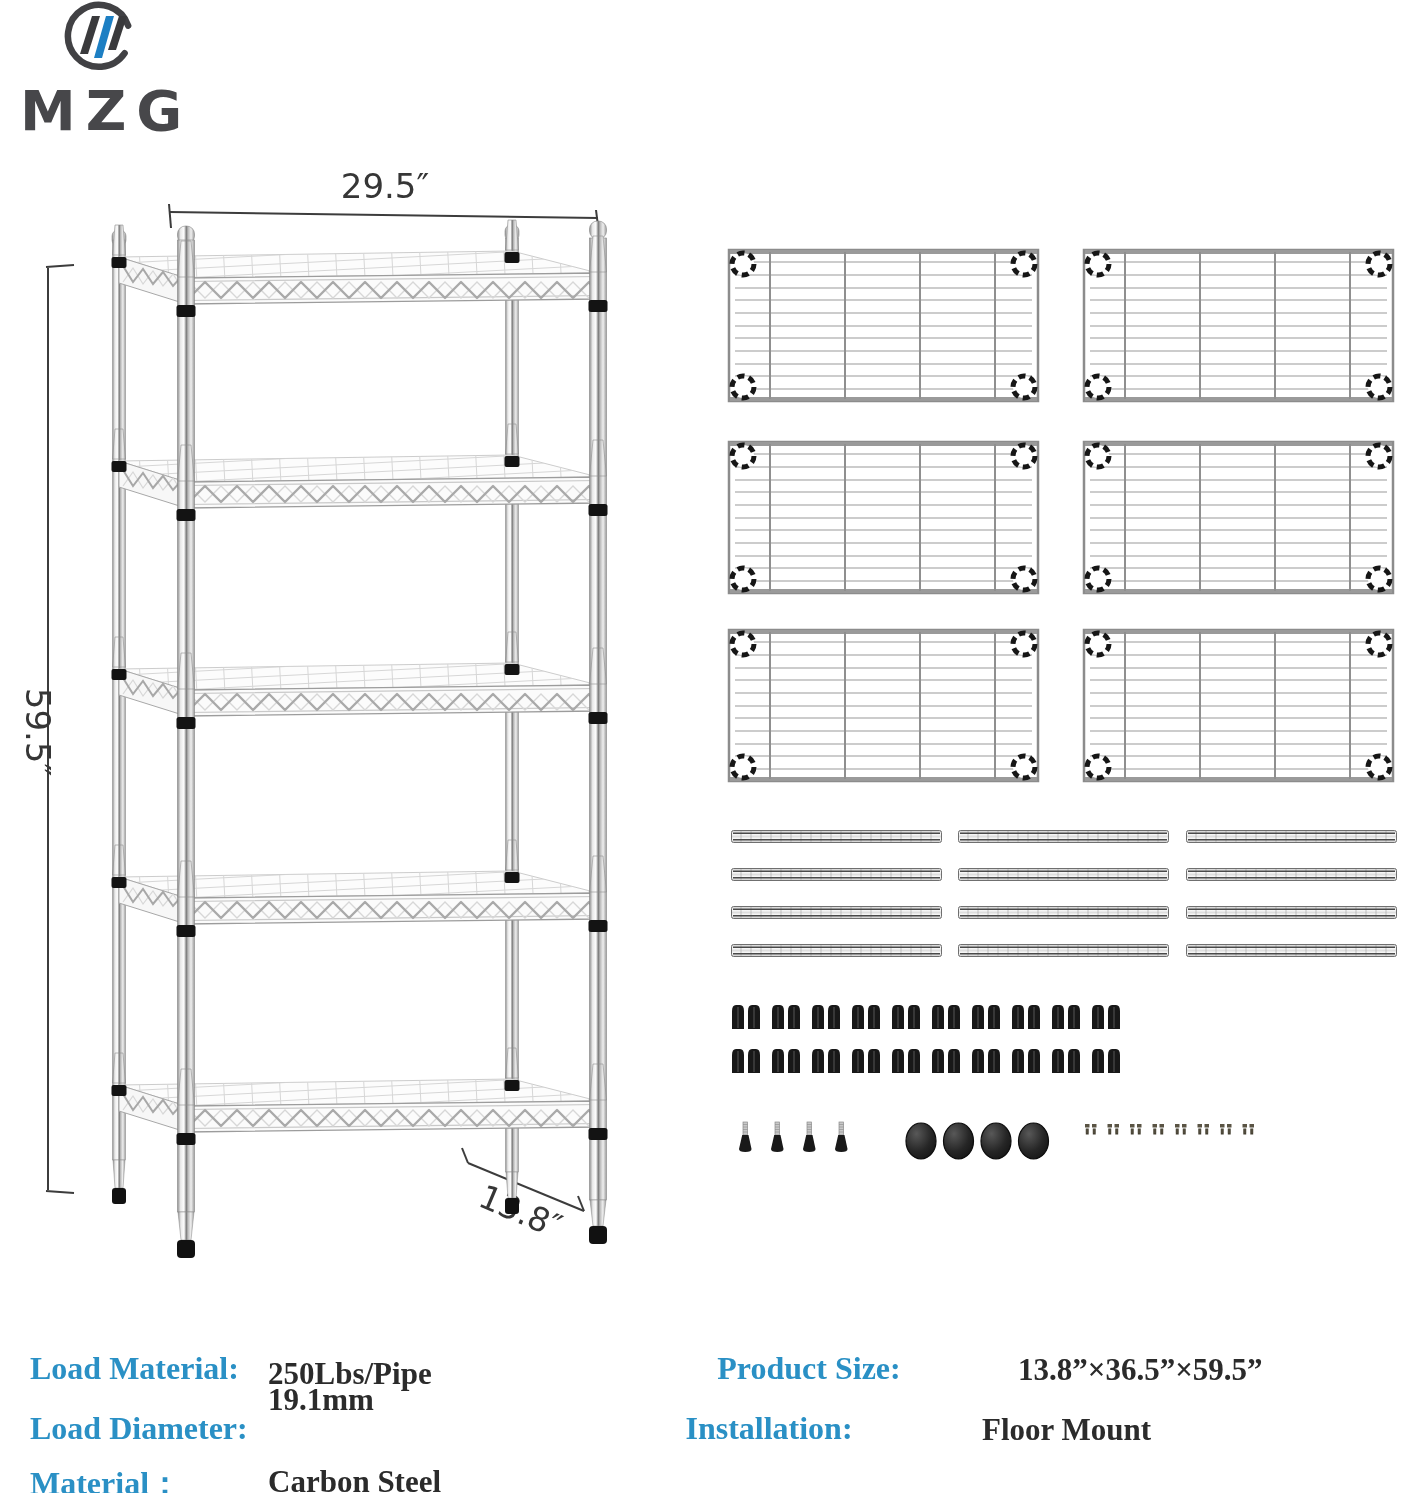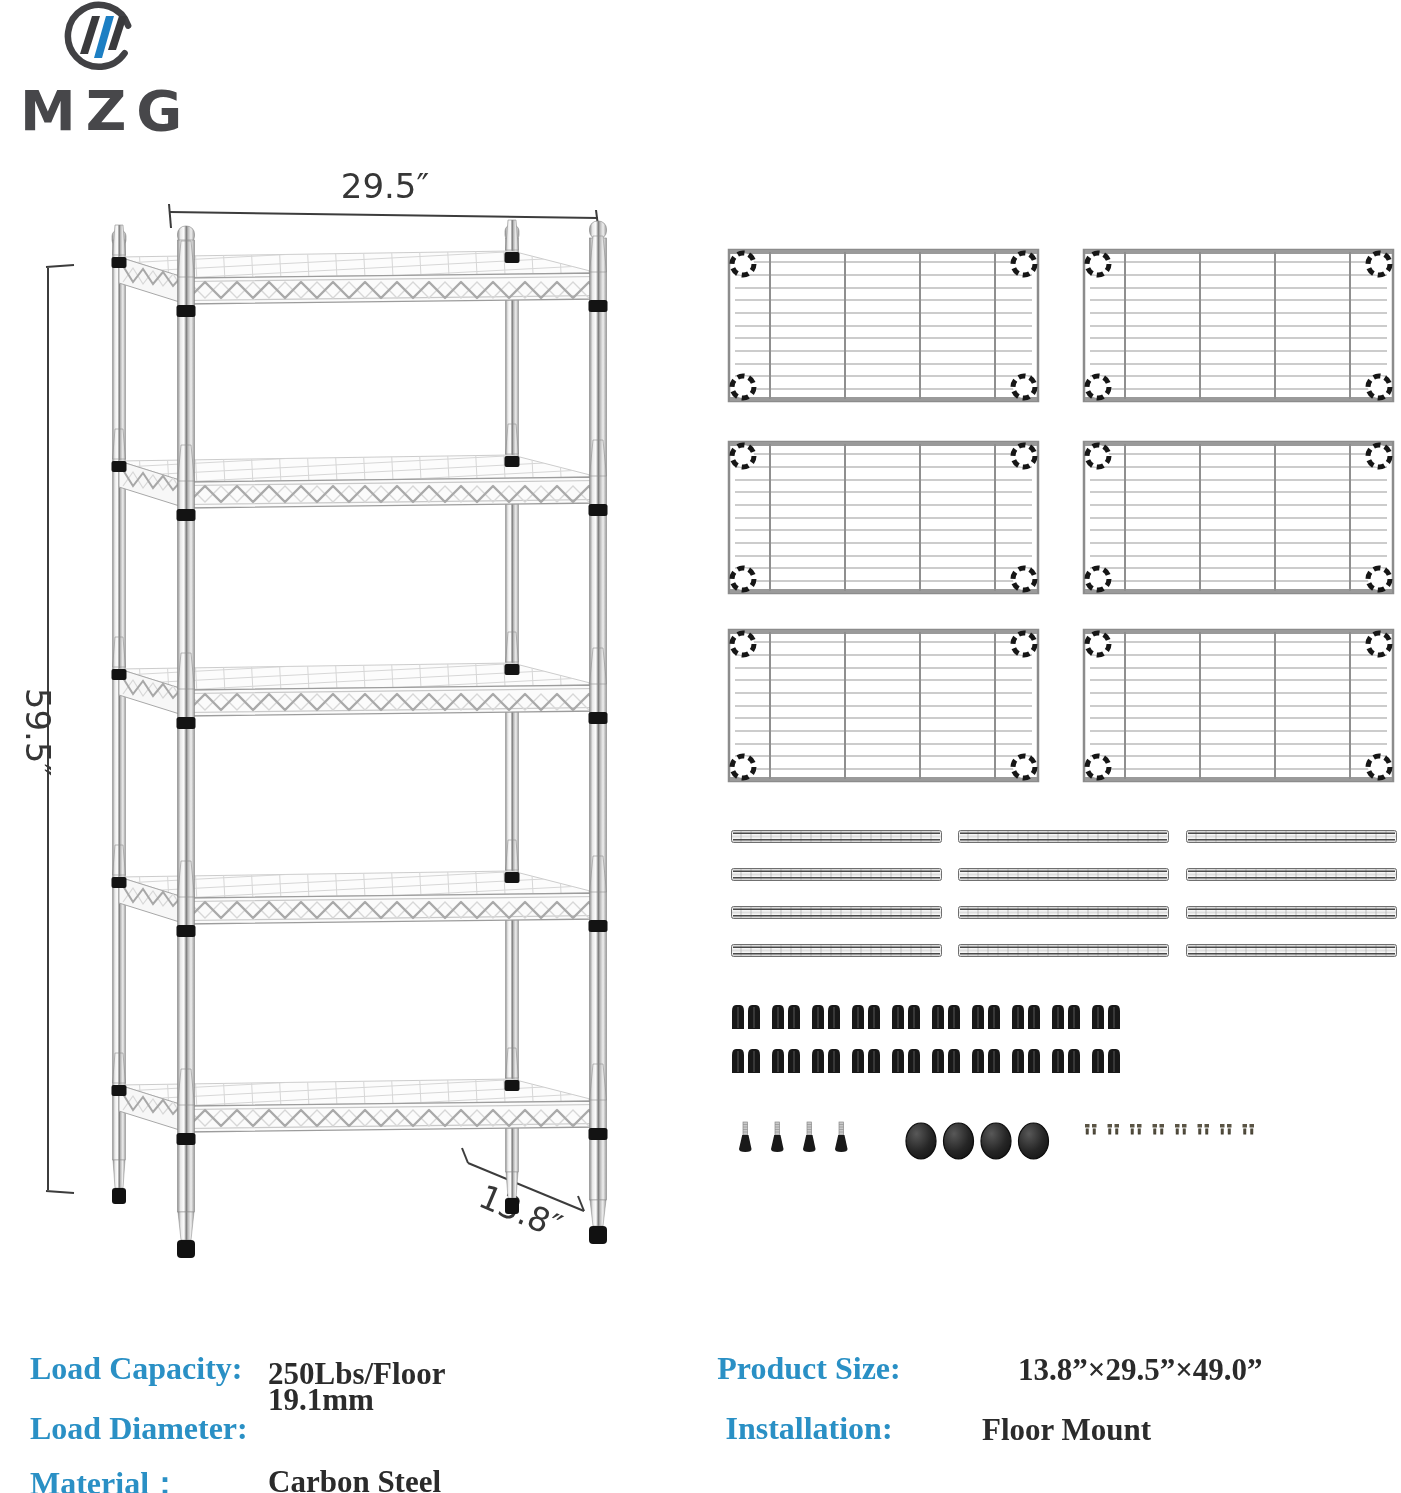--- a/index.html
+++ b/index.html
@@ -259,29 +259,29 @@
           <use href="#screwSet" x="1152.5" y="1124"></use>
       <use href="#screwSet" x="1175" y="1124"></use>
           <use href="#screwSet" x="1197.5" y="1124"></use>
       <use href="#screwSet" x="1220" y="1124"></use>
           <use href="#screwSet" x="1242.5" y="1124"></use>
     </g>
   </g>
 </svg>
 
 <div>
-  <span class="spec-label" style="left:30px;top:1350px">Load Capacity:</span>
-  <span class="spec-value" style="left:268px;top:1356px">250Lbs/Floor</span>
+  <span class="spec-label" style="left:30px;top:1350px">Load Material:</span>
+  <span class="spec-value" style="left:268px;top:1356px">250Lbs/Pipe</span>
 
   <span class="spec-label" style="left:30px;top:1410px">Load Diameter:</span>
   <span class="spec-value" style="left:268px;top:1382px">19.1mm</span>
 
   <span class="spec-label" style="left:30px;top:1462px">Material：</span>
   <span class="spec-value" style="left:268px;top:1464px">Carbon Steel</span>
 
   <span class="spec-label right-col" style="left:698px;top:1350px">Product Size:</span>
-  <span class="spec-value" style="left:1018px;top:1352px">13.8”×29.5”×49.0”</span>
-
-  <span class="spec-label right-col" style="left:698px;top:1410px">Installation:</span>
+  <span class="spec-value" style="left:1018px;top:1352px">13.8”×36.5”×59.5”</span>
+
+  <span class="spec-label right-col" style="left:658px;top:1410px">Installation:</span>
   <span class="spec-value" style="left:982px;top:1412px">Floor Mount</span>
 </div>
 
 </div>
 
 </body></html>

